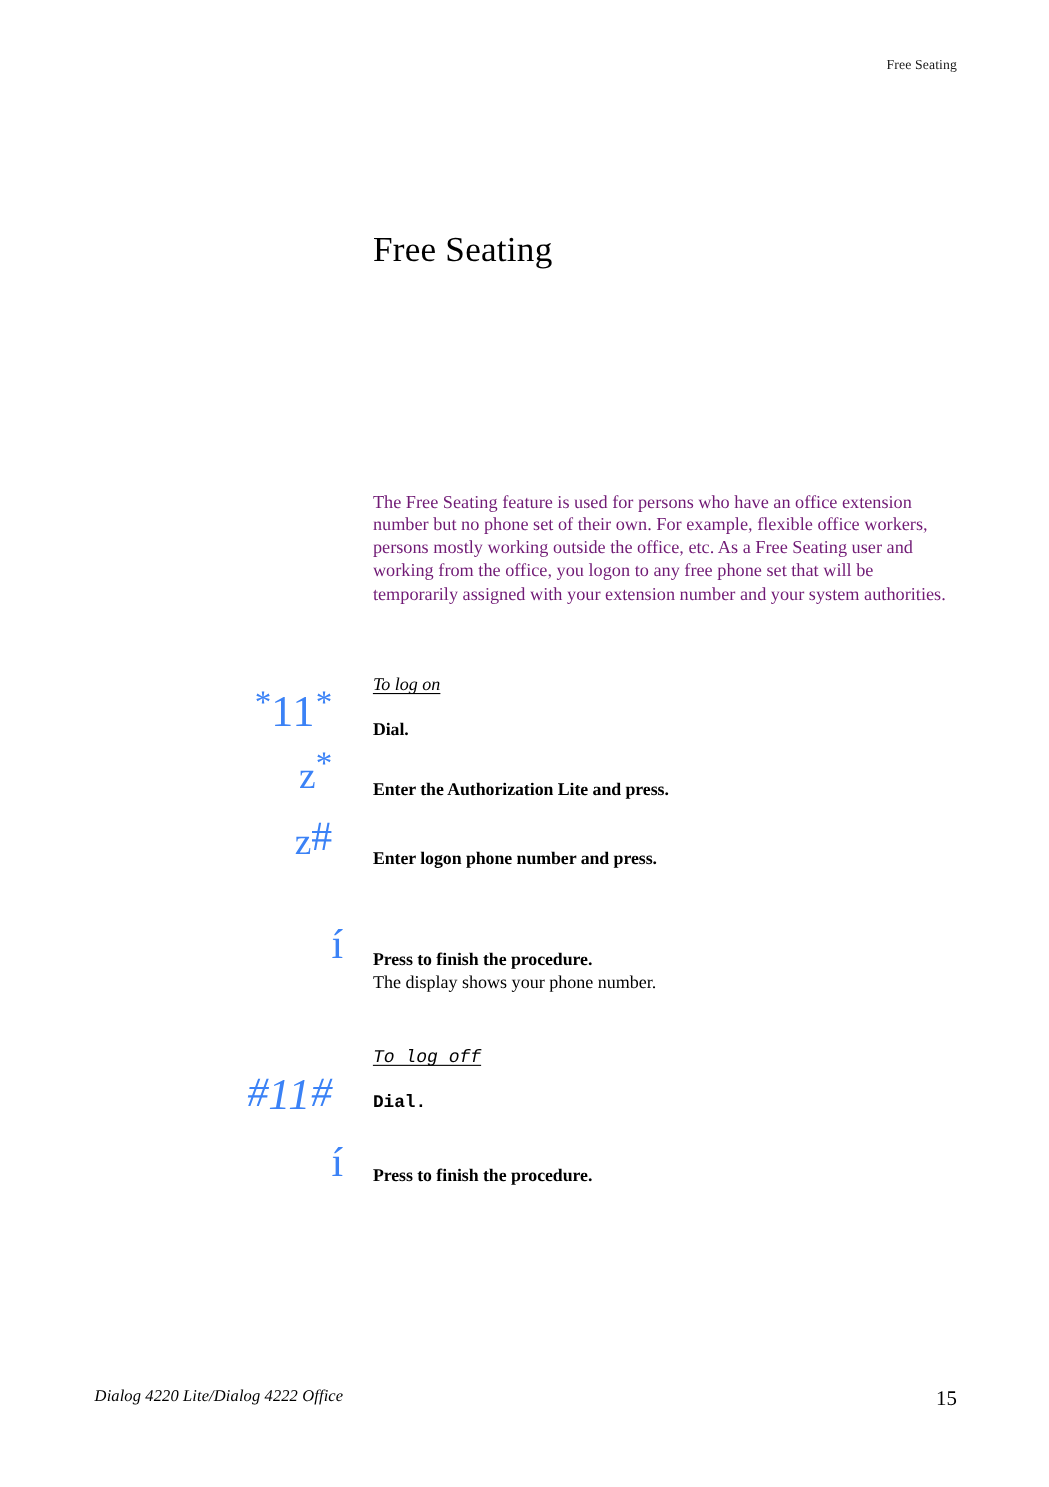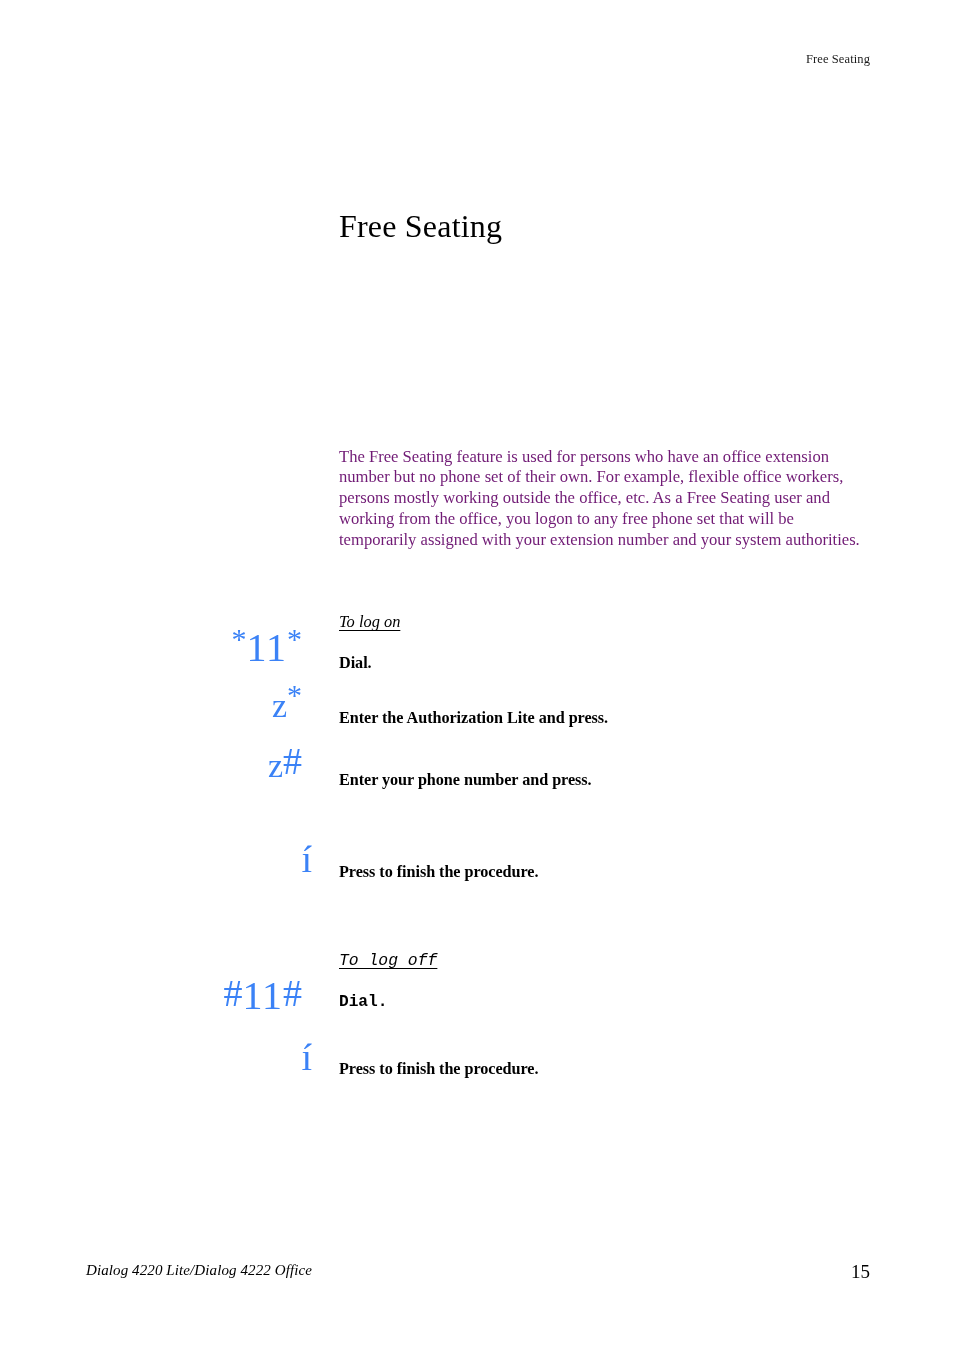--- a/index.html
+++ b/index.html
@@ -162,35 +162,36 @@
     <div class="desc" style="top:28px;">
       <div class="strong-line">Enter the Authorization Lite and press.</div>
     </div>
   </div>
 
   <div class="row" style="top:742px;">
     <div class="keys" style="top:0px;">
       <span class="zglyph">z</span><span class="hash">#</span>
     </div>
     <div class="desc" style="top:28px;">
-      <div class="strong-line">Enter your phone number and press.</div>
+      <div class="strong-line">Enter logon phone number and press.</div>
     </div>
   </div>
 
   <div class="row" style="top:840px;">
     <div class="keys clearkey" style="top:0px;">
       <span>í</span>
     </div>
     <div class="desc" style="top:22px;">
       <div class="strong-line">Press to finish the procedure.</div>
+      <div class="plain-line">The display shows your phone number.</div>
     </div>
   </div>
 
   <div class="row" style="top:962px;">
-    <div class="keys" style="top:12px;">
+    <div class="keys" style="top:12px;font-style:italic;">
       <span class="hash">#</span><span class="dig">11</span><span class="hash">#</span>
     </div>
     <div class="desc" style="top:-11px;font-family:Liberation Mono, monospace;">
       <div class="section-label">To log off</div>
       <div class="strong-line" style="margin-top:21px;">Dial.</div>
     </div>
   </div>
 
   <div class="row" style="top:1038px;">
     <div class="keys clearkey" style="top:0px;">

